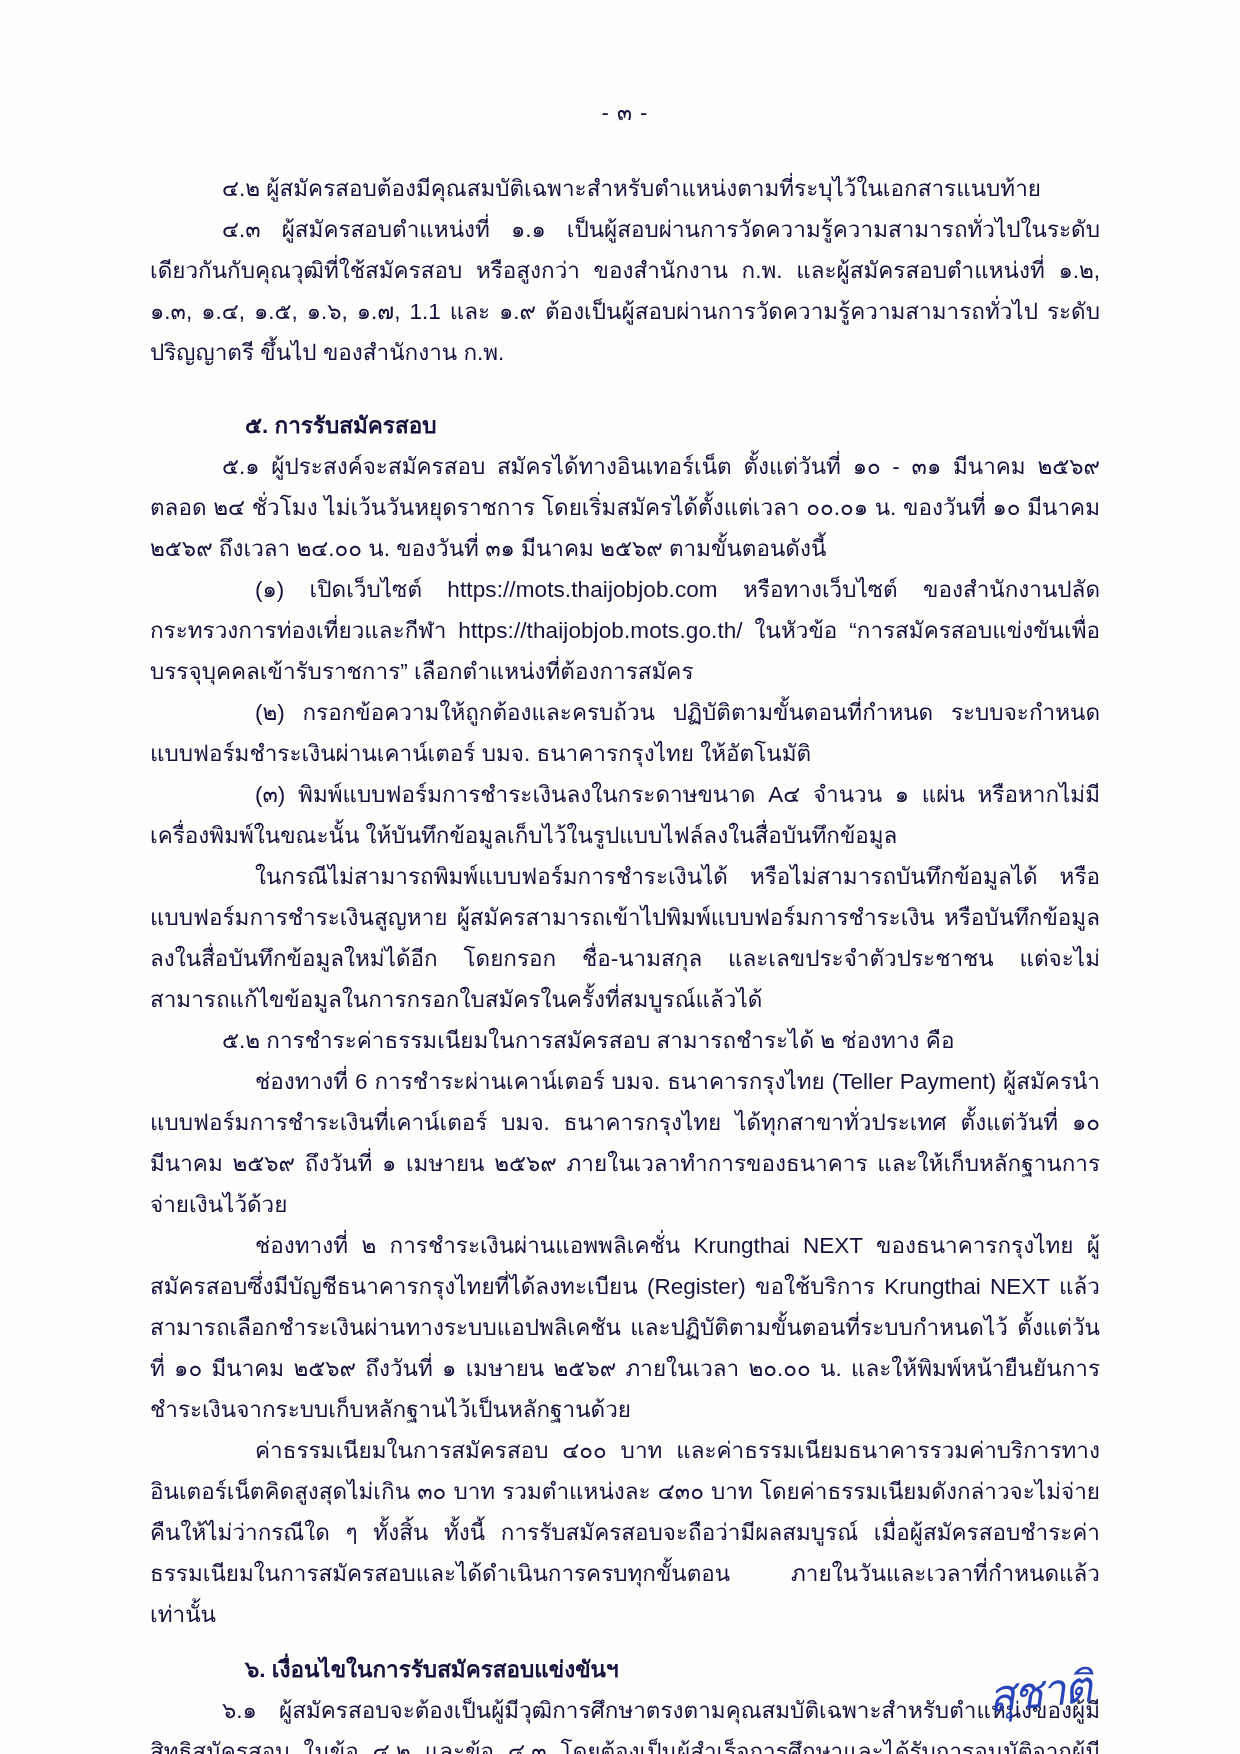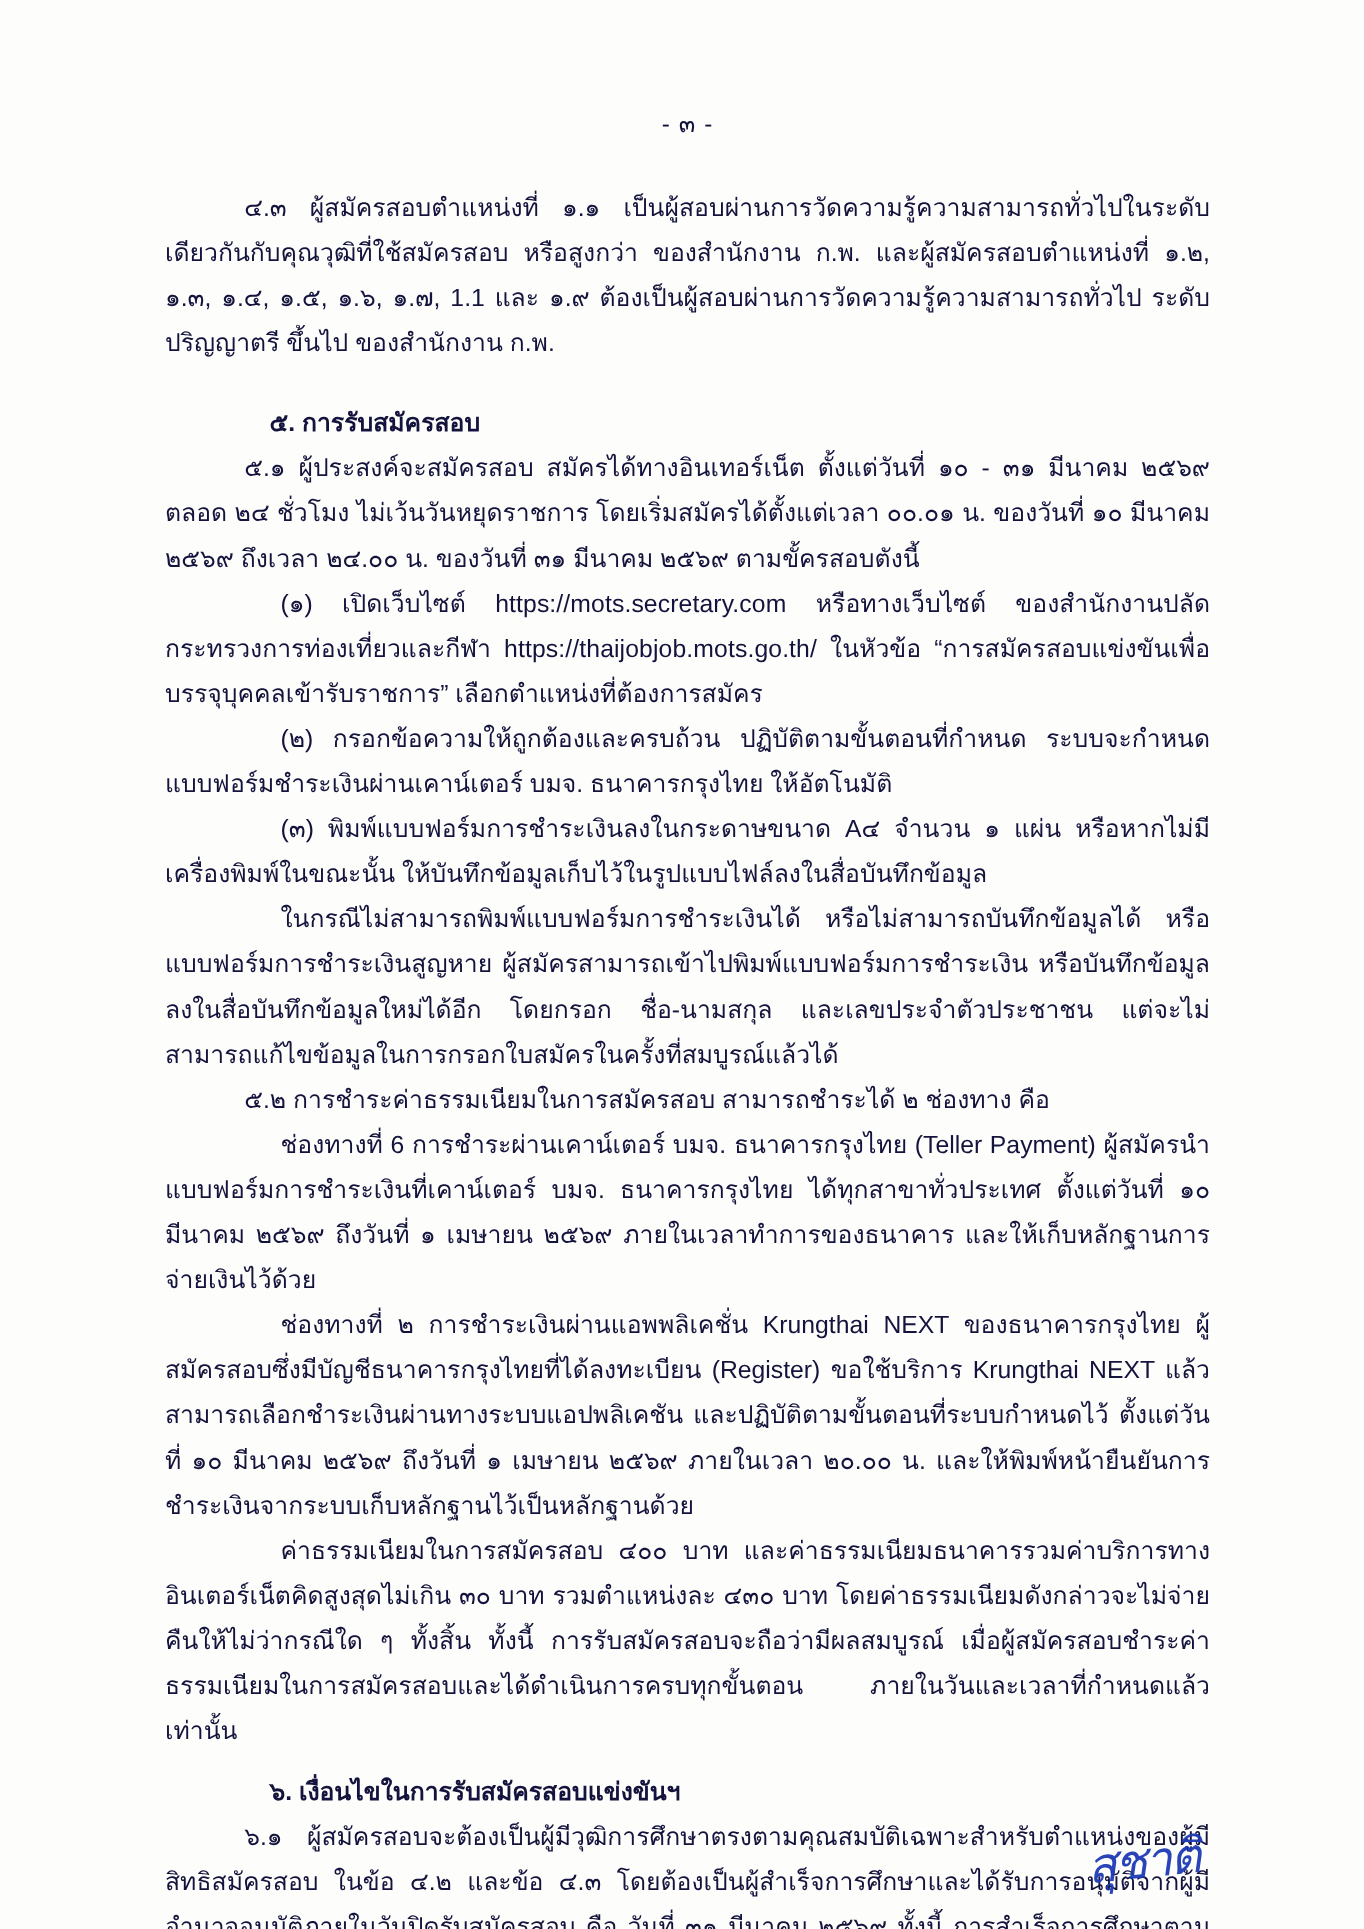--- a/index.html
+++ b/index.html
@@ -67,28 +67,29 @@
 </style>
 </head>
 <body>
 
 <div class="page">
 
   <div class="page-number">- ๓ -</div>
 
   <div class="doc-body">
 
+    <p class="indent-1 blk">๔.๒ ผู้สมัครสอบต้องมีคุณสมบัติเฉพาะสำหรับตำแหน่งตามที่ระบุไว้ในเอกสารแนบท้าย</p>
 
     <p class="indent-1 blk">๔.๓ ผู้สมัครสอบตำแหน่งที่ ๑.๑ เป็นผู้สอบผ่านการวัดความรู้ความสามารถทั่วไปในระดับเดียวกันกับคุณวุฒิที่ใช้สมัครสอบ หรือสูงกว่า ของสำนักงาน ก.พ. และผู้สมัครสอบตำแหน่งที่ ๑.๒, ๑.๓, ๑.๔, ๑.๕, ๑.๖, ๑.๗, 1.1 และ ๑.๙ ต้องเป็นผู้สอบผ่านการวัดความรู้ความสามารถทั่วไป ระดับปริญญาตรี ขึ้นไป ของสำนักงาน ก.พ.</p>
 
     <p class="indent-head heading blk">๕. การรับสมัครสอบ</p>
 
-    <p class="indent-1 blk"><span>๕.๑ ผู้ประสงค์จะสมัครสอบ สมัครได้ทางอินเทอร์เน็ต </span><span class="bold">ตั้งแต่วันที่ ๑๐ - ๓๑ มีนาคม ๒๕๖๙</span> <span>ตลอด ๒๔ ชั่วโมง ไม่เว้นวันหยุดราชการ โดยเริ่มสมัครได้</span><span class="bold">ตั้งแต่เวลา ๐๐.๐๑ น. ของวันที่ ๑๐ มีนาคม ๒๕๖๙ ถึงเวลา ๒๔.๐๐ น. ของวันที่ ๓๑ มีนาคม ๒๕๖๙</span><span> ตามขั้ครสอบตังนี้</span></p>
+    <p class="indent-1 blk"><span>๕.๑ ผู้ประสงค์จะสมัครสอบ สมัครได้ทางอินเทอร์เน็ต </span><span class="bold">ตั้งแต่วันที่ ๑๐ - ๓๑ มีนาคม ๒๕๖๙</span> <span>ตลอด ๒๔ ชั่วโมง ไม่เว้นวันหยุดราชการ โดยเริ่มสมัครได้</span><span class="bold">ตั้งแต่เวลา ๐๐.๐๑ น. ของวันที่ ๑๐ มีนาคม ๒๕๖๙ ถึงเวลา ๒๔.๐๐ น. ของวันที่ ๓๑ มีนาคม ๒๕๖๙</span><span> ตามขั้นตอนดังนี้</span></p>
 
-    <p class="indent-2 blk"><span>(๑) เปิดเว็บไซต์ </span><span class="latin">https://mots.secretary.com</span><span> หรือทางเว็บไซต์ ของสำนักงานปลัดกระทรวงการท่องเที่ยวและกีฬา </span><span class="latin">https://thaijobjob.mots.go.th/</span><span> ในหัวข้อ “การสมัครสอบแข่งขันเพื่อบรรจุบุคคลเข้ารับราชการ” เลือกตำแหน่งที่ต้องการสมัคร</span></p>
+    <p class="indent-2 blk"><span>(๑) เปิดเว็บไซต์ </span><span class="latin">https://mots.thaijobjob.com</span><span> หรือทางเว็บไซต์ ของสำนักงานปลัดกระทรวงการท่องเที่ยวและกีฬา </span><span class="latin">https://thaijobjob.mots.go.th/</span><span> ในหัวข้อ “การสมัครสอบแข่งขันเพื่อบรรจุบุคคลเข้ารับราชการ” เลือกตำแหน่งที่ต้องการสมัคร</span></p>
 
     <p class="indent-2 blk">(๒) กรอกข้อความให้ถูกต้องและครบถ้วน ปฏิบัติตามขั้นตอนที่กำหนด ระบบจะกำหนดแบบฟอร์มชำระเงินผ่านเคาน์เตอร์ บมจ. ธนาคารกรุงไทย ให้อัตโนมัติ</p>
 
     <p class="indent-2 blk">(๓) พิมพ์แบบฟอร์มการชำระเงินลงในกระดาษขนาด A๔ จำนวน ๑ แผ่น หรือหากไม่มีเครื่องพิมพ์ในขณะนั้น ให้บันทึกข้อมูลเก็บไว้ในรูปแบบไฟล์ลงในสื่อบันทึกข้อมูล</p>
 
     <p class="indent-2 blk">ในกรณีไม่สามารถพิมพ์แบบฟอร์มการชำระเงินได้ หรือไม่สามารถบันทึกข้อมูลได้ หรือแบบฟอร์มการชำระเงินสูญหาย ผู้สมัครสามารถเข้าไปพิมพ์แบบฟอร์มการชำระเงิน หรือบันทึกข้อมูลลงในสื่อบันทึกข้อมูลใหม่ได้อีก โดยกรอก ชื่อ-นามสกุล และเลขประจำตัวประชาชน แต่จะไม่สามารถแก้ไขข้อมูลในการกรอกใบสมัครในครั้งที่สมบูรณ์แล้วได้</p>
 
     <p class="indent-1 blk">๕.๒ การชำระค่าธรรมเนียมในการสมัครสอบ สามารถชำระได้ ๒ ช่องทาง คือ</p>
 
     <p class="indent-2 blk"><span>ช่องทางที่ 6 การชำระผ่านเคาน์เตอร์ บมจ. ธนาคารกรุงไทย (Teller Payment) ผู้สมัครนำแบบฟอร์มการชำระเงินที่เคาน์เตอร์ บมจ. ธนาคารกรุงไทย ได้ทุกสาขาทั่วประเทศ </span><span class="bold">ตั้งแต่วันที่ ๑๐ มีนาคม ๒๕๖๙ ถึงวันที่ ๑ เมษายน ๒๕๖๙</span><span> ภายในเวลาทำการของธนาคาร และให้เก็บหลักฐานการจ่ายเงินไว้ด้วย</span></p>

